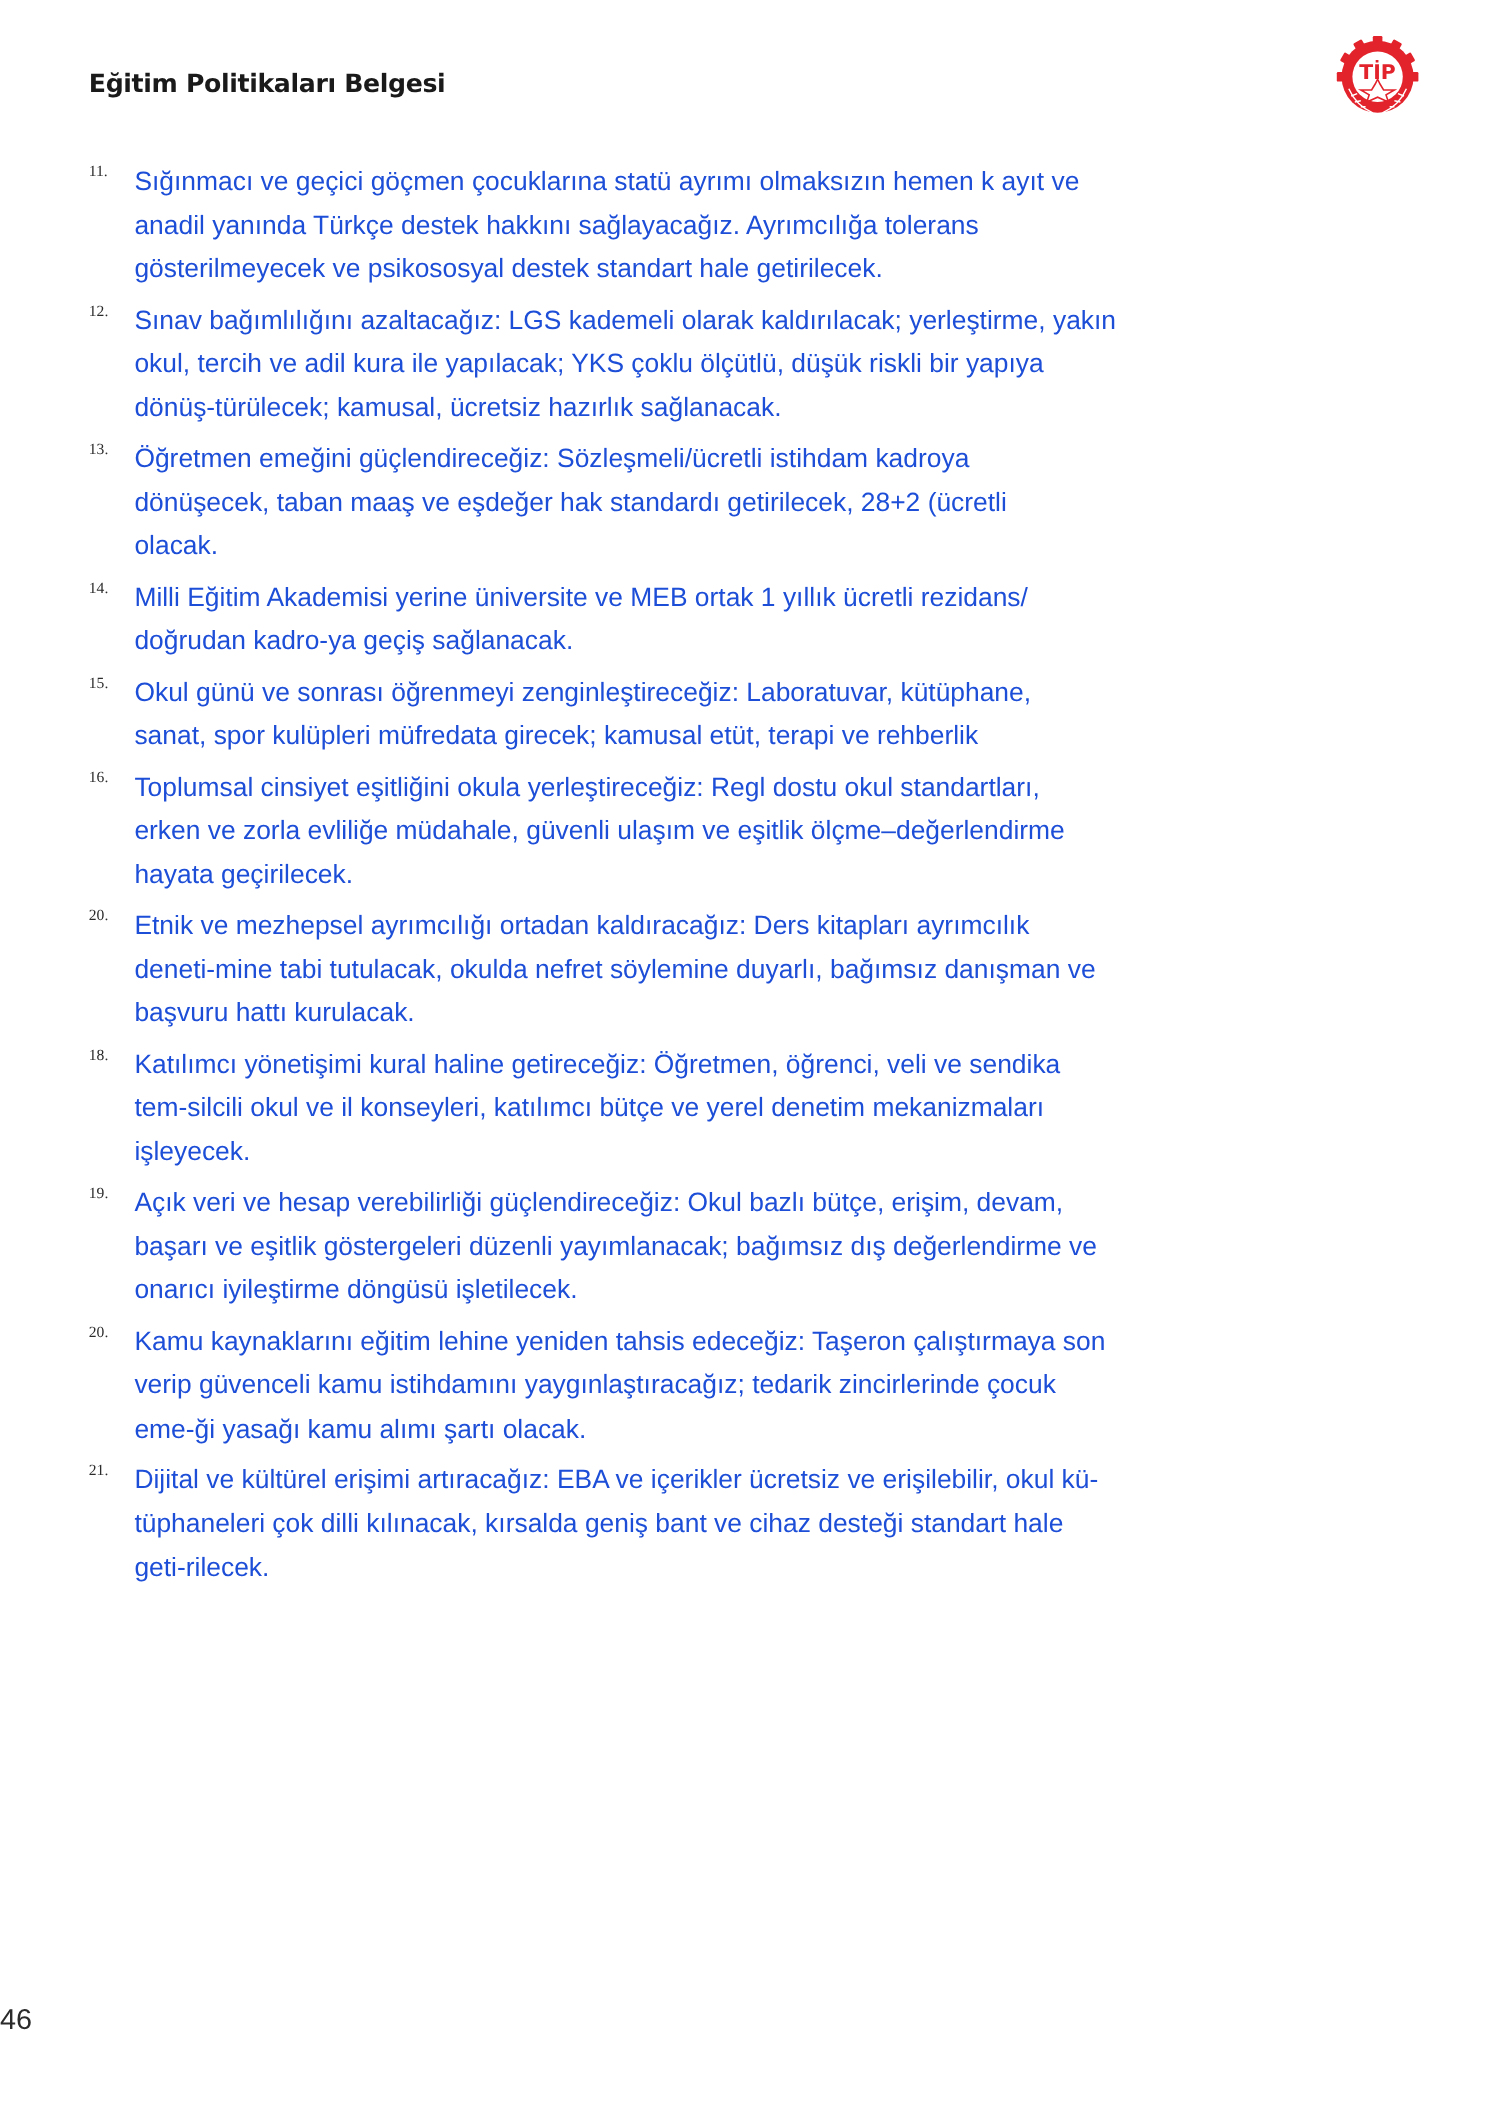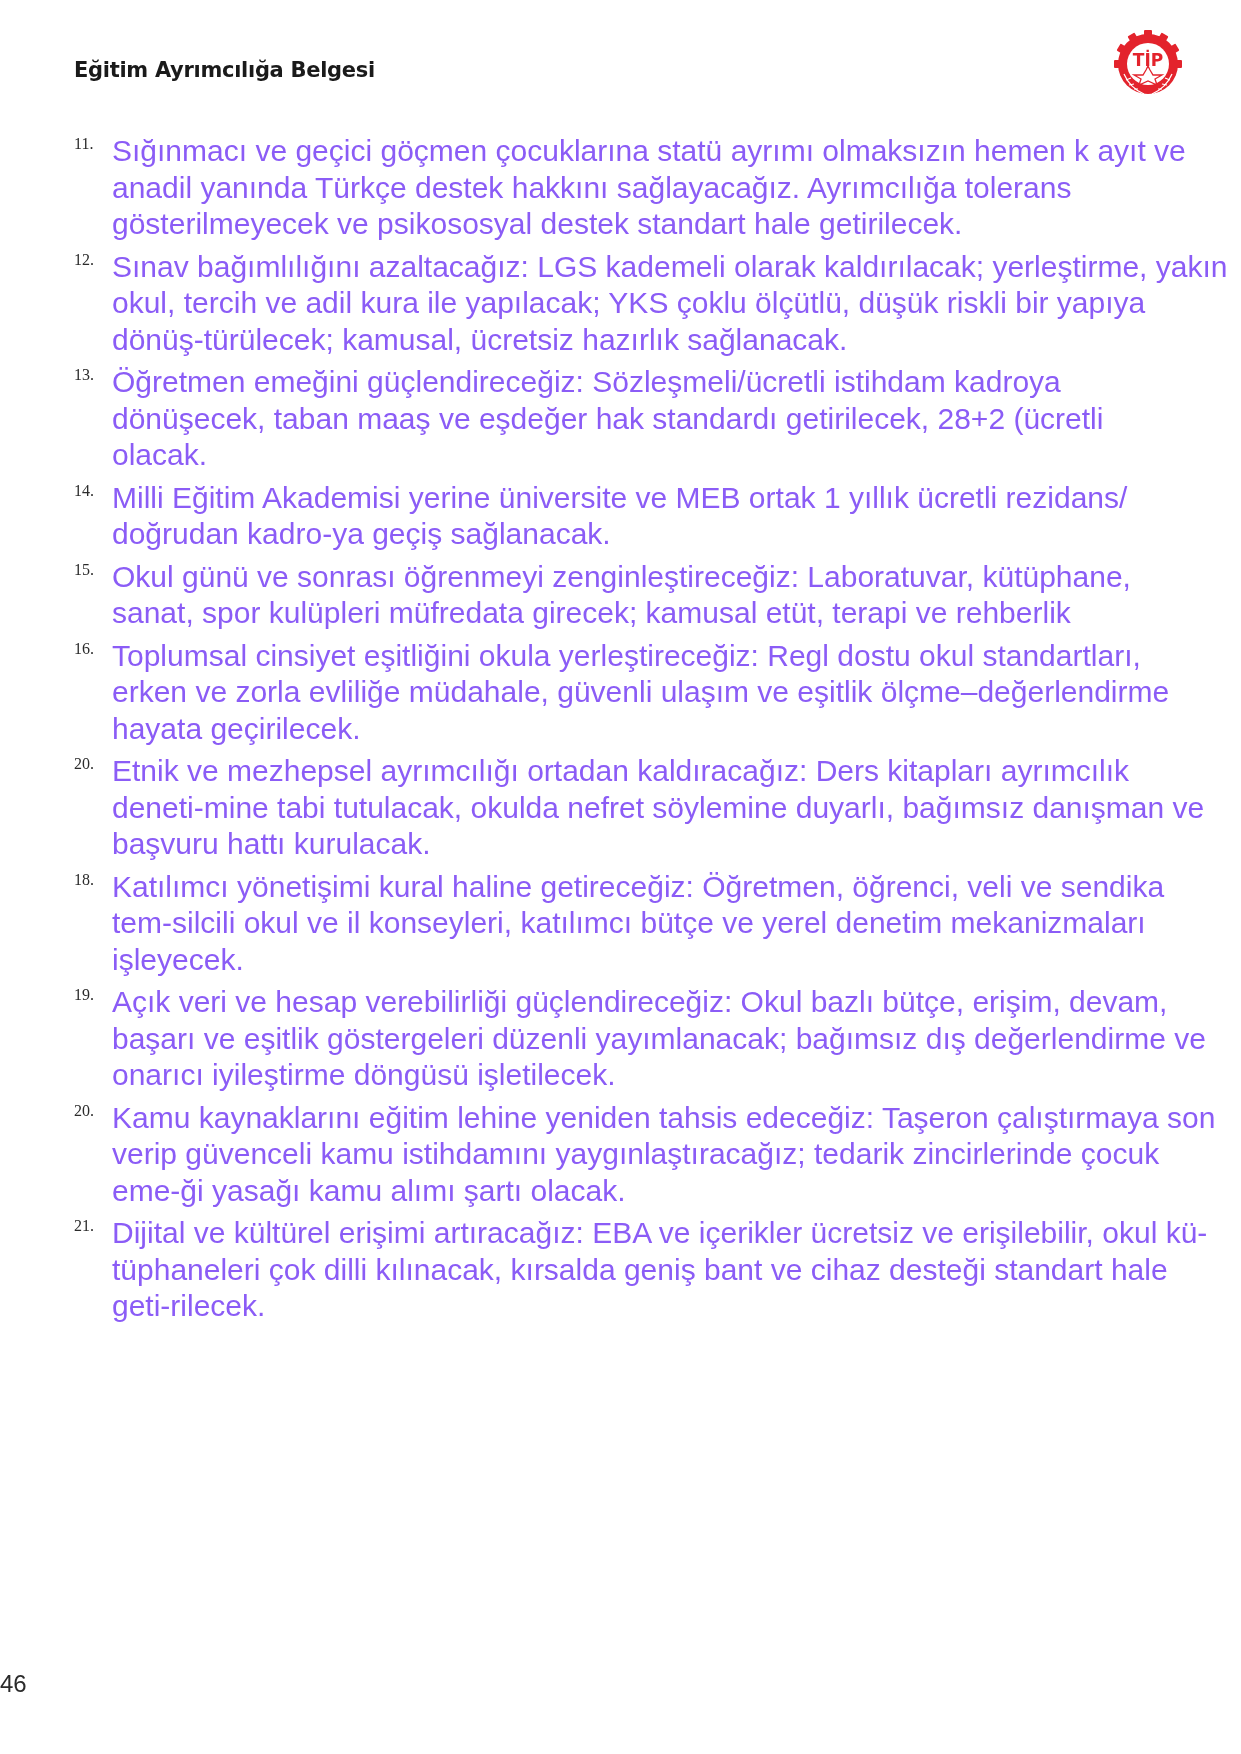--- a/index.html
+++ b/index.html
@@ -40,46 +40,46 @@
     .item {
       position: relative;
       padding-left: 38px;
       margin-bottom: 6px;
     }
     .item-num {
       position: absolute;
       left: 0;
       top: 2px;
       font-family: "Liberation Serif", serif;
-      font-size: 16px;
+      font-size: 13px;
       color: #2b2b2b;
     }
     .line {
       display: block;
       font-family: "Liberation Sans", sans-serif;
-      font-size: 30px;
+      font-size: 22px;
       line-height: 36.5px;
       white-space: nowrap;
-      color: #8b5cf6;
+      color: #1d4ed8;
     }
     .page-number {
       position: absolute;
       left: 0;
       width: 1241px;
       top: 1670px;
       text-align: left;
       font-family: "Liberation Sans", sans-serif;
       font-size: 24px;
       color: #2b2b2b;
     }
   </style>
 </head>
 <body>
 
-<div class="header-title">Eğitim Ayrımcılığa Belgesi</div>
+<div class="header-title">Eğitim Politikaları Belgesi</div>
 
 <div class="logo">
   <svg width="72" height="72" viewBox="0 0 72 72">
 
     <g fill="#e3232c">
       <circle cx="36" cy="34" r="30"></circle>
       <rect x="32" y="0" width="8" height="8" rx="1"></rect>
       <rect x="32" y="0" width="8" height="8" rx="1" transform="rotate(30 36 34)"></rect>
       <rect x="32" y="0" width="8" height="8" rx="1" transform="rotate(-30 36 34)"></rect>
       <rect x="32" y="0" width="8" height="8" rx="1" transform="rotate(60 36 34)"></rect>

